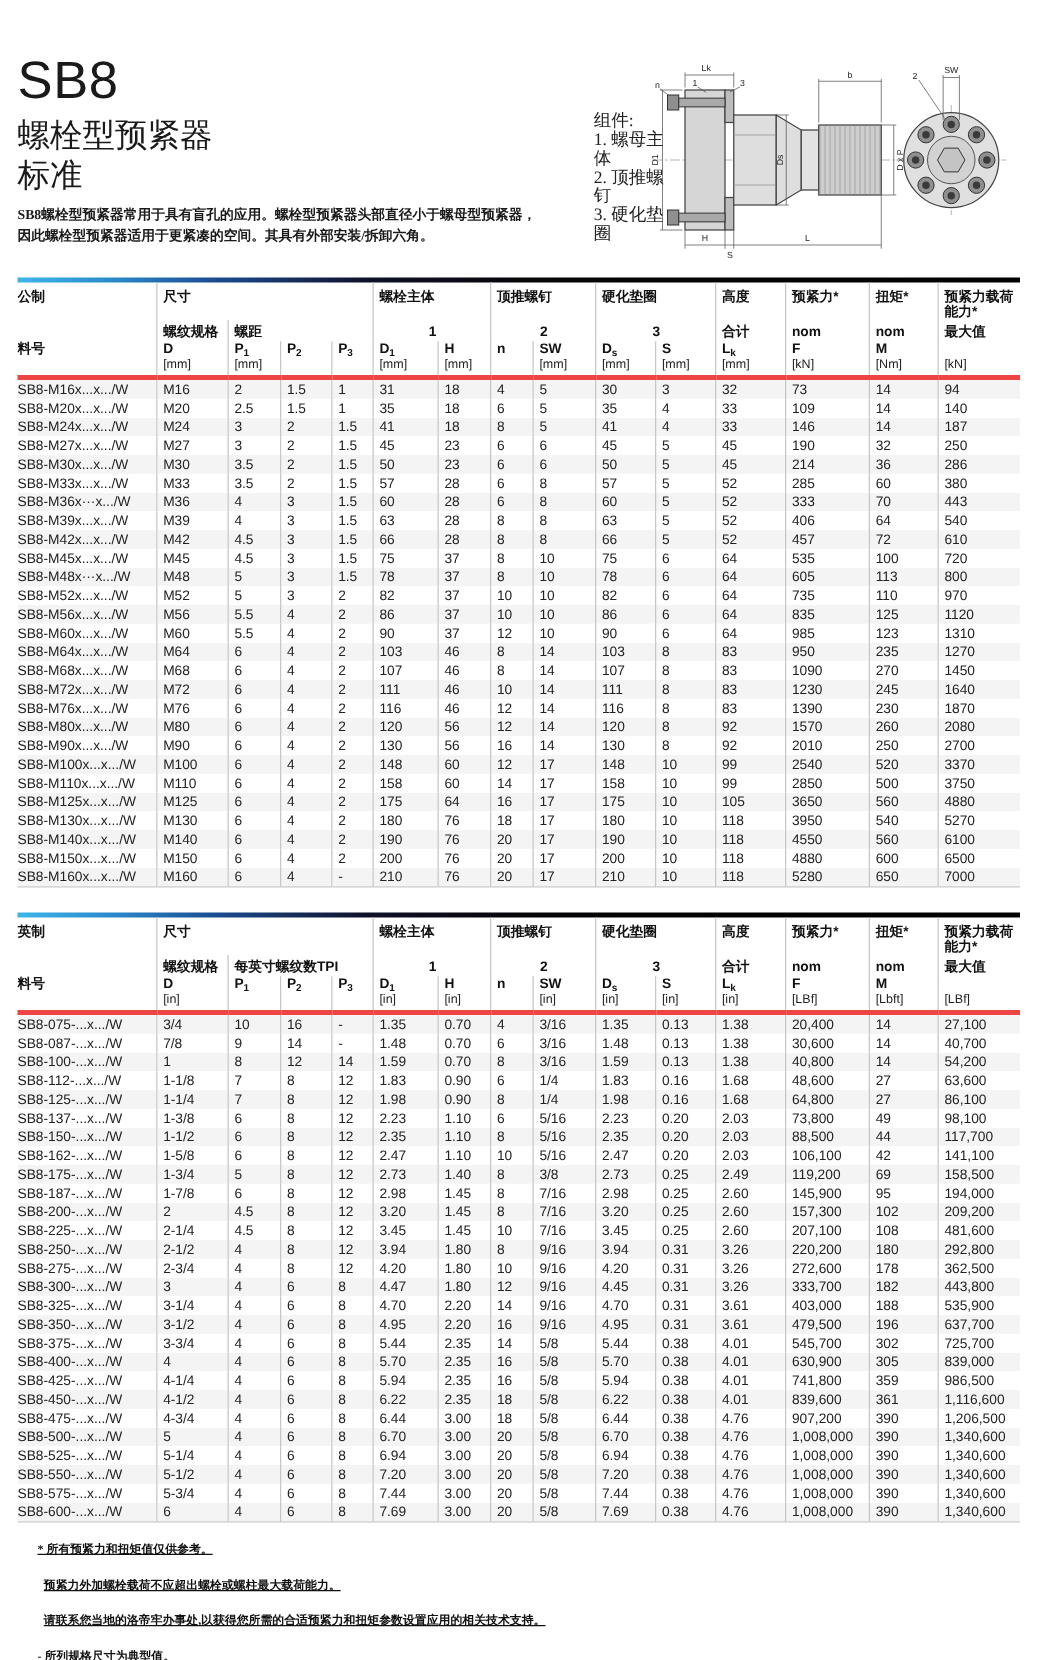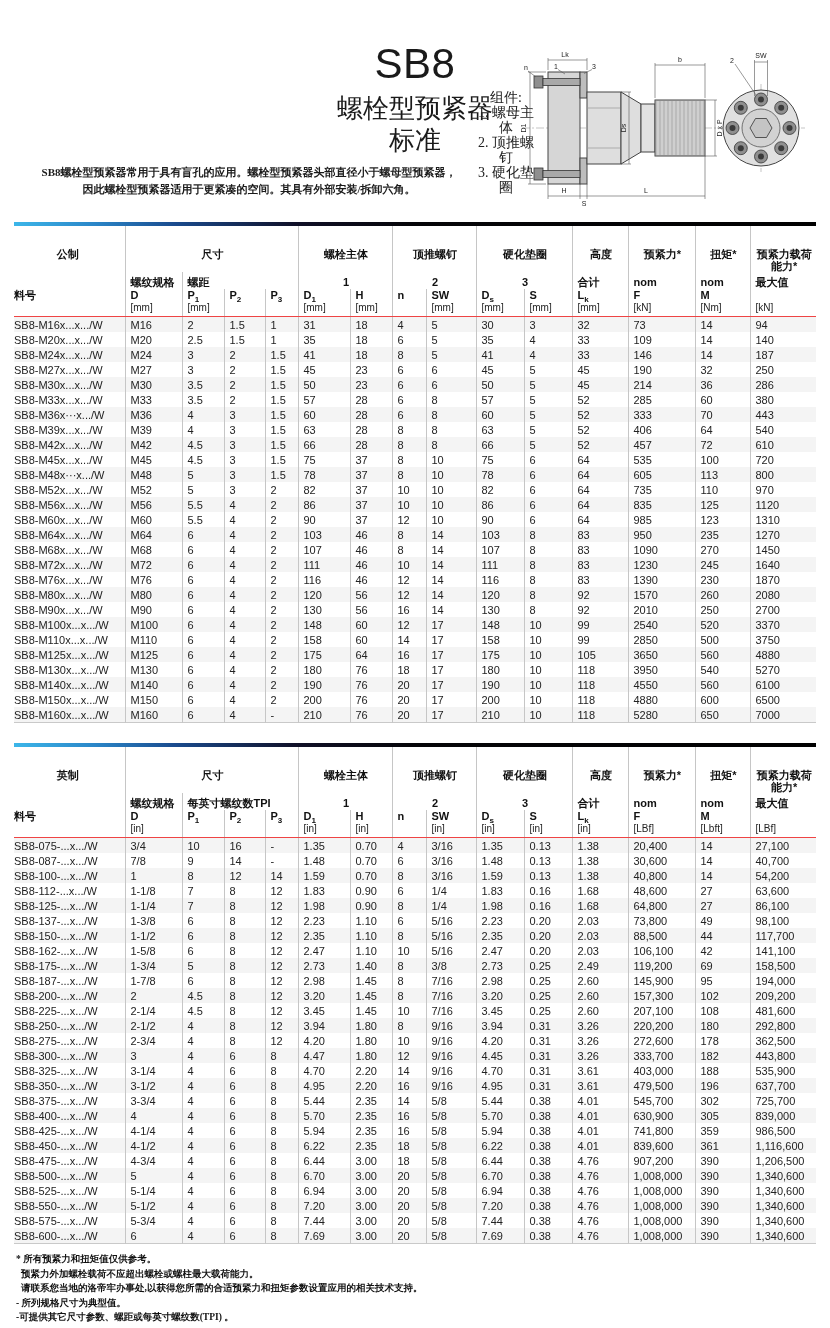--- a/index.html
+++ b/index.html
@@ -3,56 +3,56 @@
 <meta charset="utf-8">
 <style>
   html,body{margin:0;padding:0;}
   body{
     width:830px;height:1328px;overflow:hidden;position:relative;
     background:#ffffff;color:#1a1a1a;
     font-family:"Liberation Sans",sans-serif;
   }
   .page{padding:0 14px;position:relative;}
   
-  .head-block{position:relative;padding-top:42px;text-align:center;}
+  .head-block{position:relative;padding-top:42px;}
   .title{font-size:42px;line-height:44px;font-weight:400;letter-spacing:0.5px;}
   .subtitle{font-size:26px;line-height:30px;font-weight:400;margin-top:7px;}
   .standard{font-size:26px;line-height:30px;font-weight:400;margin-top:2px;}
   .desc{margin-top:9px;width:470px;font-family:"Liberation Serif",serif;
         font-weight:bold;font-size:11px;line-height:17px;}
   
   .diagram{position:absolute;top:50px;right:8px;width:345px;height:158px;}
   .legend{position:absolute;left:12px;top:40px;width:62px;
           font-family:"Liberation Serif",serif;font-size:14px;line-height:15px;color:#222;}
   .diagram svg{position:absolute;right:0;top:0;}
   
   .tsection{margin-top:24px;}
   .tsection2{margin-top:20px;}
   .tbar{height:4px;width:802px;
     background:linear-gradient(90deg,#3cb6e9 0%,#2a86c8 10%,#1a4b8e 20%,#101028 35%,#050508 50%,#000 100%);}
   table{border-collapse:collapse;table-layout:fixed;width:802px;border-bottom:1px solid #c9c9c9;}
   th,td{text-align:left;vertical-align:bottom;white-space:nowrap;overflow:hidden;padding:0 3px 0 5px;}
   th:first-child,td:first-child{padding-left:0;}
   thead th{font-weight:bold;font-size:11px;color:#111;}
-  .hr1 th{vertical-align:top;padding-top:22px;line-height:12px;height:24px;white-space:normal;text-align:center;}
+  .hr1 th{vertical-align:top;padding-top:6px;line-height:12px;height:24px;white-space:normal;}
   .hr2 th{line-height:12px;height:16px;padding-bottom:1px;}
   .hr2 th.num{text-align:center;}
   .hr3 th{padding-bottom:0;}
   .hr3 .lbl{font-size:11px;font-weight:bold;line-height:13px;}
   .hr3 .unit{font-size:10px;font-weight:normal;line-height:12px;padding-bottom:2px;color:#222;}
-  .hr3 th{border-bottom:1px solid #ef4444;}
+  .hr3 th{border-bottom:4px solid #ef4444;}
   th.bl,td.bl{border-left:1px solid #c6c6c6;}
   tbody td{border-left:1px solid #c6c6c6;font-size:11px;line-height:12px;padding-top:1.5px;padding-bottom:1.5px;color:#222;}
   tbody td:first-child{border-left:none;}
   tbody tr:nth-child(odd){background:#f4f4f4;}
   sub{font-size:8px;line-height:0;}
   
   .footnotes{margin-top:9px;font-family:"Liberation Serif",serif;font-weight:bold;
              font-size:9.5px;line-height:12.5px;color:#111;}
-  .footnotes p{margin:2px;}
+  .footnotes p{margin:16px;text-decoration:underline;}
   .footnotes p.ind{padding-left:5px;}
   
   .dsvg text{font-family:"Liberation Sans",sans-serif;font-size:7px;fill:#222;}
   .dsvg .dim{stroke:#555;stroke-width:0.6;fill:none;}
   .dsvg .cl{stroke:#888;stroke-width:0.5;fill:none;stroke-dasharray:8 2 2 2;}
 </style>
 </head>
 <body>
 
 <div class="page">

